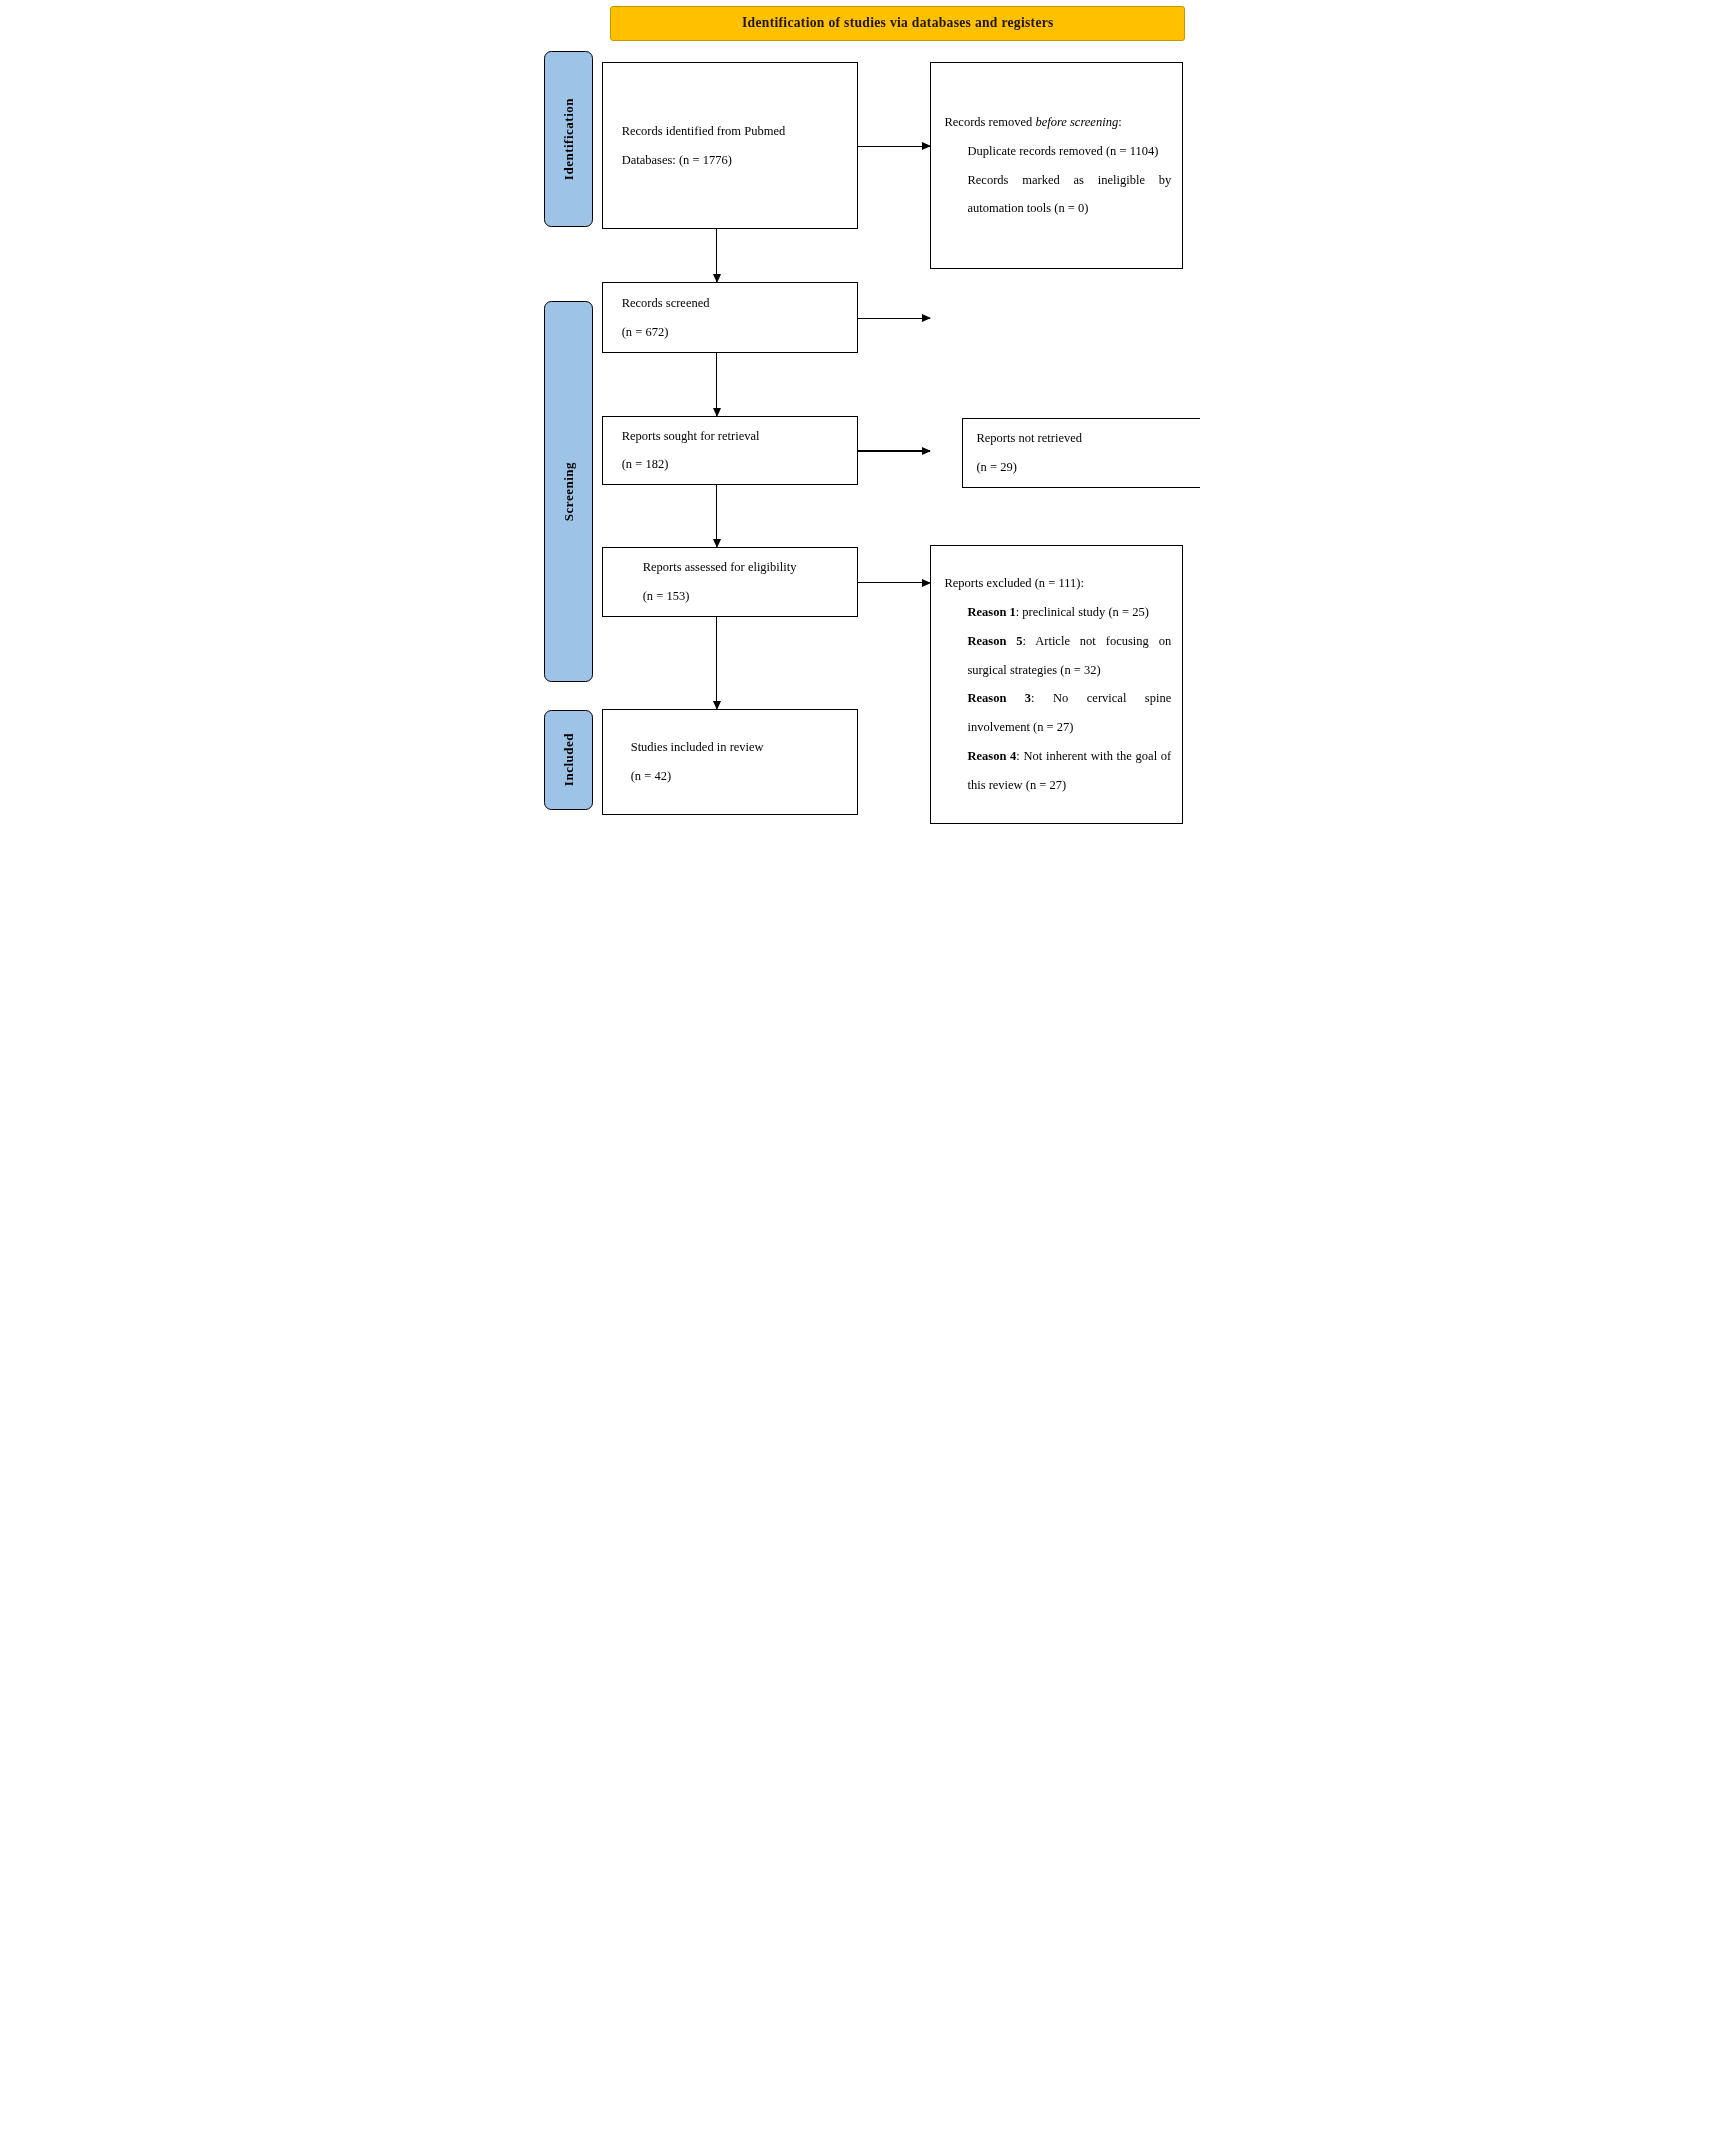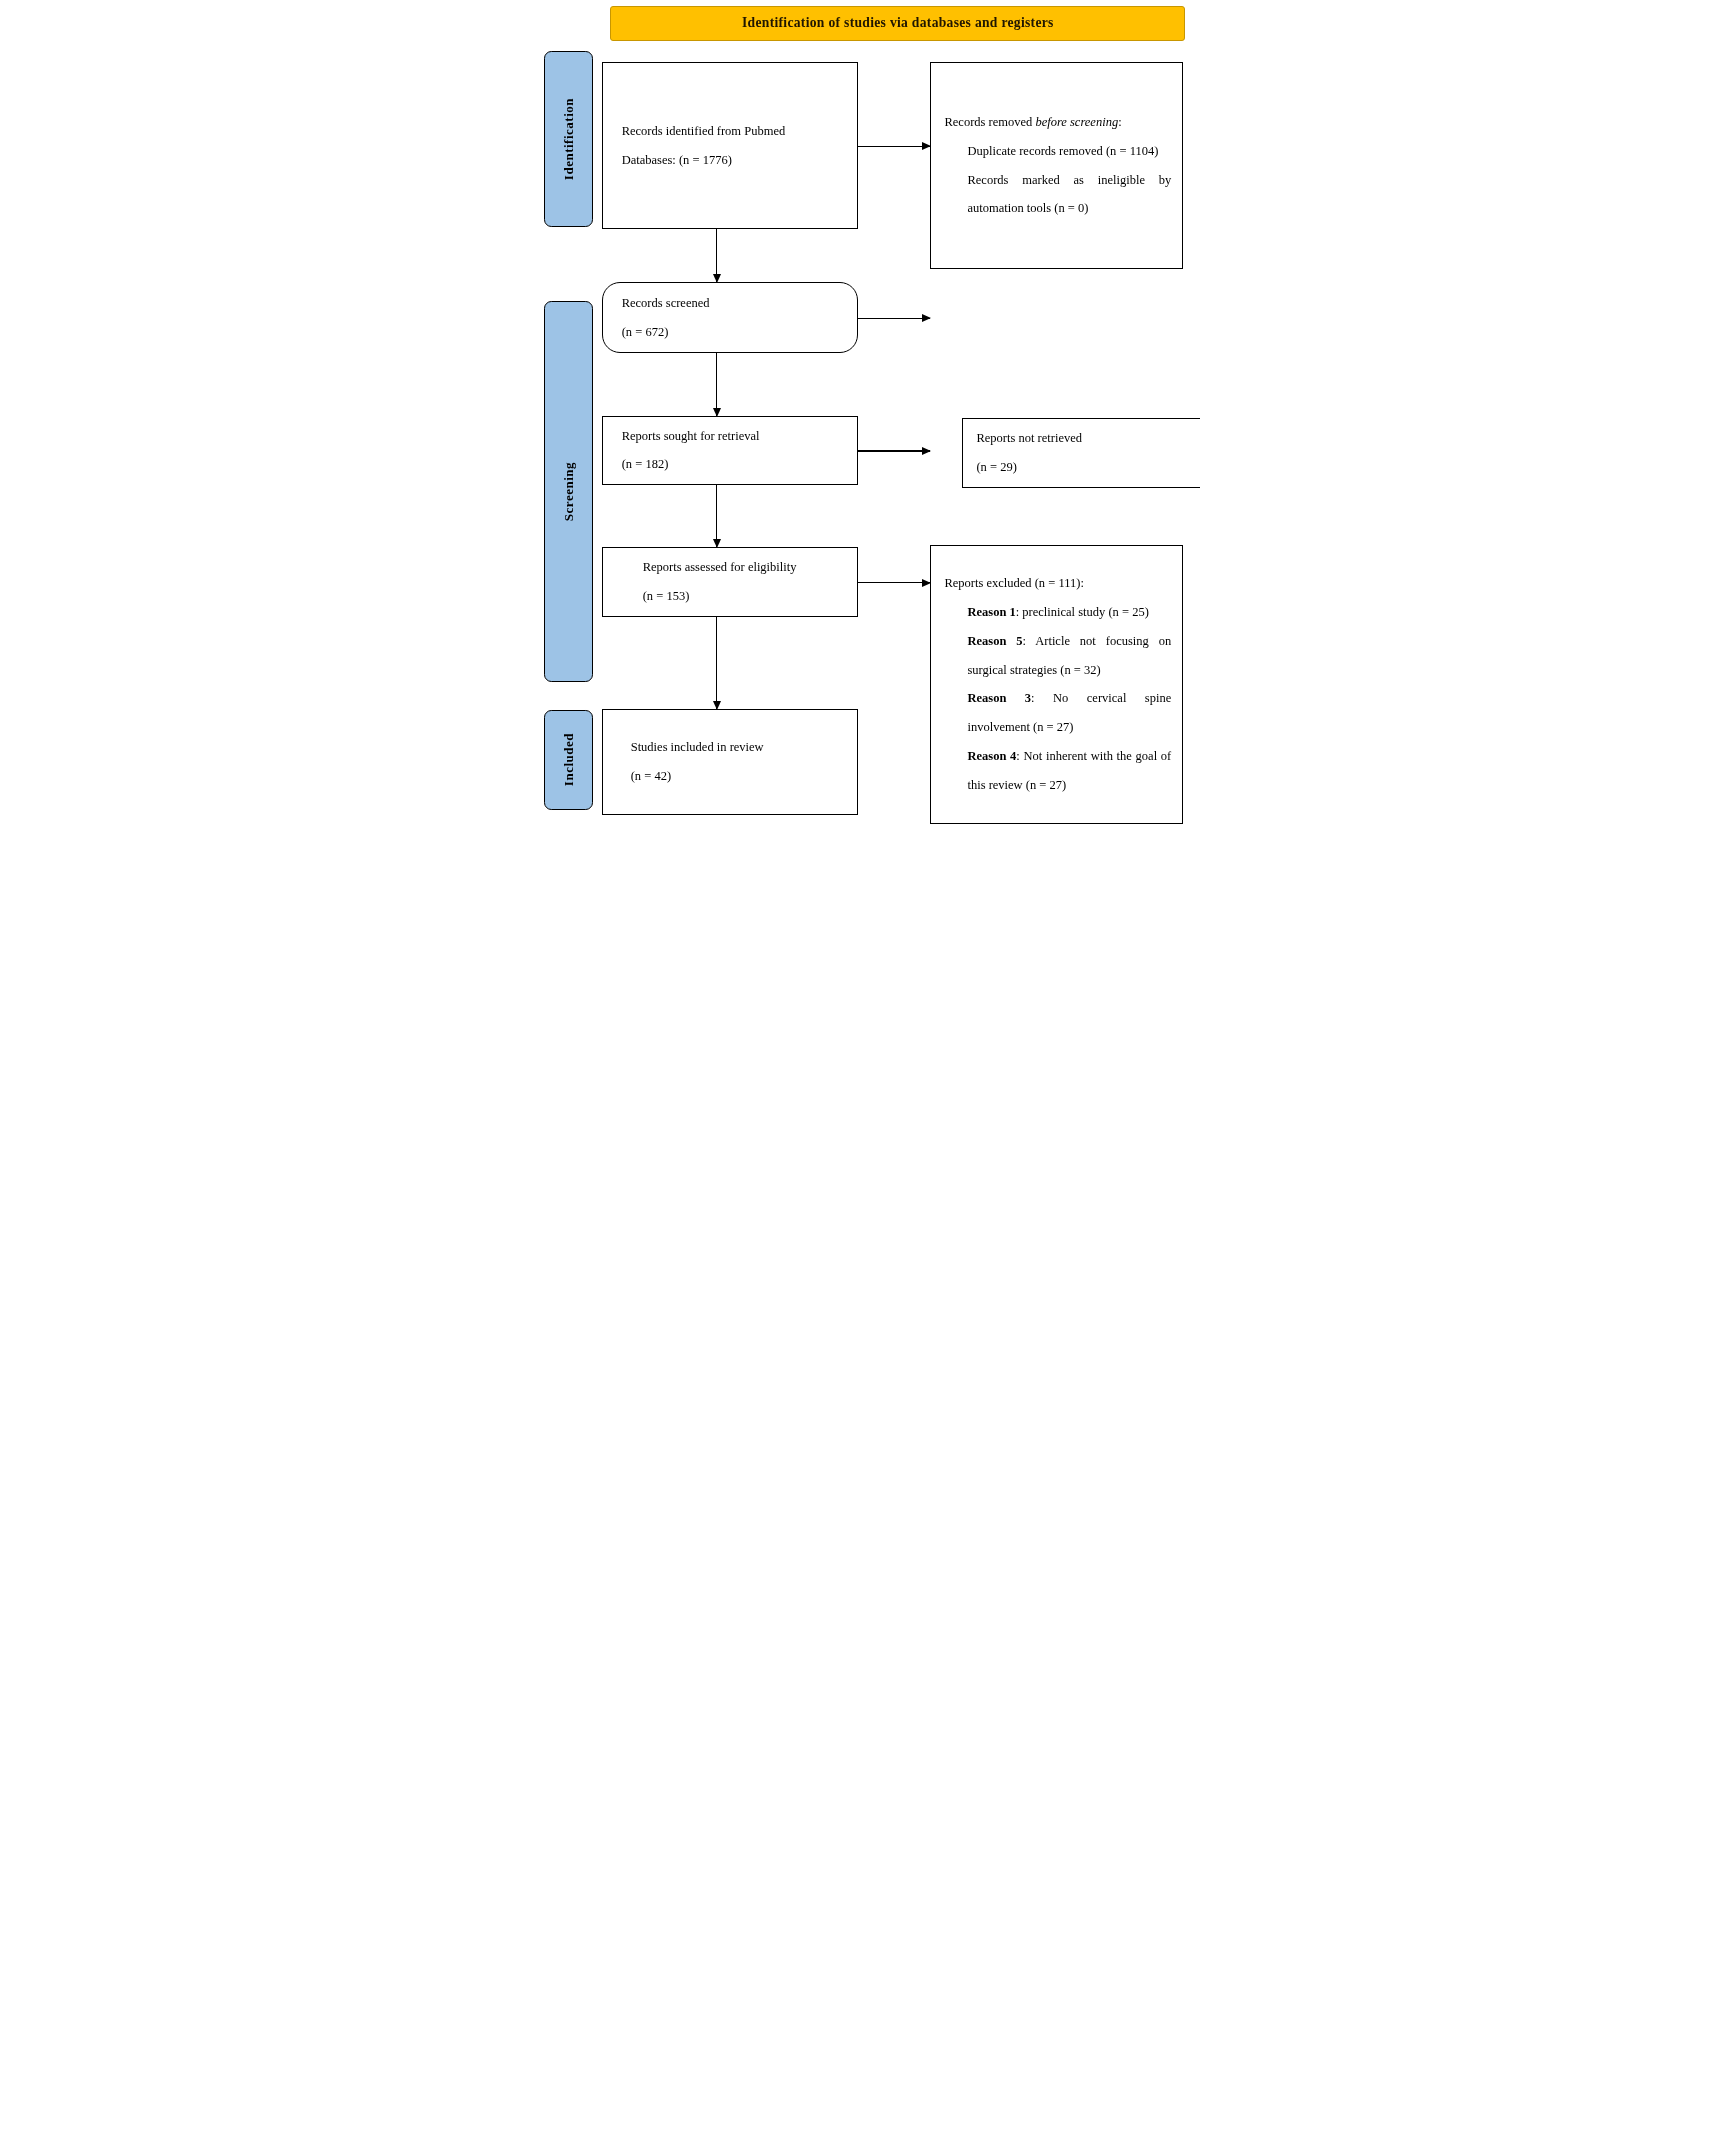--- a/index.html
+++ b/index.html
@@ -54,21 +54,21 @@
     border:1.3px solid var(--box-border,#000);
     box-sizing:border-box;
     display:flex; flex-direction:column; justify-content:center;
     padding:6.3px 10.4px 6.3px 19px;
     font-size:12.5px; line-height:2.3;
   }
   .lcol{left:10.3%; width:38.4%;}
   .rcol{left:59.5%; width:37.9%; padding-left:13.6px;}
   .lbox1{top:7.5%;  height:20.2%;}
   .rbox1{top:7.5%;  height:25.0%;}
-  .lbox2{top:34.1%; height:8.5%;border-radius:18px;}
+  .lbox2{top:34.1%; height:8.5%;}
   .rbox2{top:34.2%; height:8.4%;}
   .lbox3{top:50.2%; height:8.4%;}
   .rbox3{top:50.5%; height:8.4%;margin-left:32px;}
   .lbox4{top:66.1%; height:8.4%;padding-left:40px;}
   .rbox4{top:65.8%; height:33.7%; justify-content:center;}
   .lbox5{top:85.6%; height:12.8%;padding-left:28px;}
   .box p{margin:0;}
   .indent{padding-left:23px;}
   .just{text-align:justify; text-justify:inter-word;}
   .box em{font-style:italic;text-align:right;}

